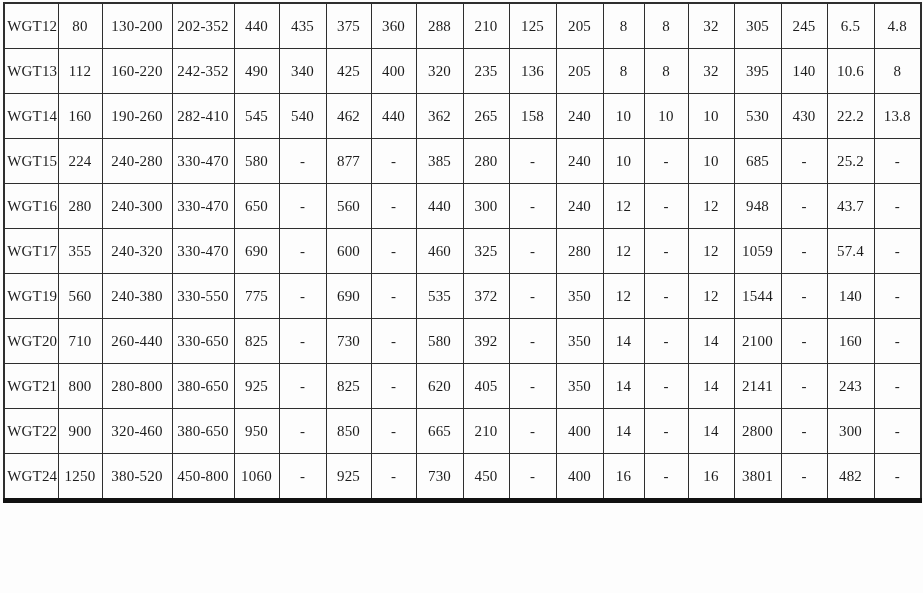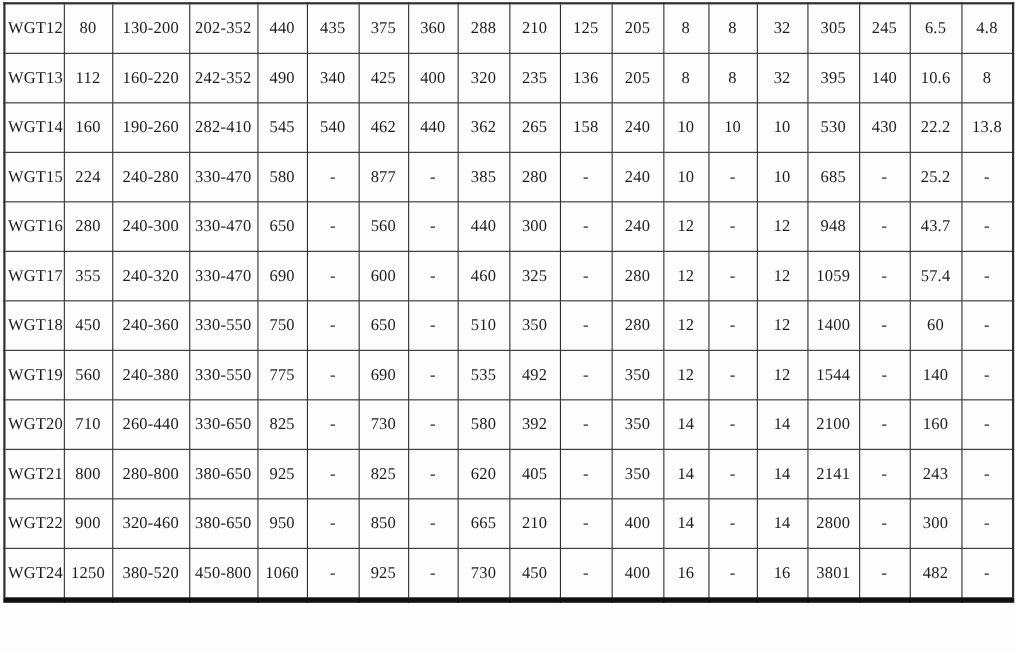--- a/index.html
+++ b/index.html
@@ -194,51 +194,30 @@
           <td>280</td>
           <td>12</td>
           <td>-</td>
           <td>12</td>
           <td>1059</td>
           <td>-</td>
           <td>57.4</td>
           <td>-</td>
         </tr>
         <tr>
-    <td class="model-cell">WGT18</td>
-  <td>450</td>
-          <td>240-360</td>
-          <td>330-550</td>
-          <td>750</td>
-          <td>-</td>
-          <td>650</td>
-          <td>-</td>
-          <td>510</td>
-          <td>350</td>
-          <td>-</td>
-          <td>280</td>
-          <td>12</td>
-          <td>-</td>
-          <td>12</td>
-          <td>1400</td>
-          <td>-</td>
-          <td>60</td>
-          <td>-</td>
-        </tr>
-        <tr>
     <td class="model-cell">WGT19</td>
   <td>560</td>
           <td>240-380</td>
           <td>330-550</td>
           <td>775</td>
           <td>-</td>
           <td>690</td>
           <td>-</td>
           <td>535</td>
-          <td>492</td>
+          <td>372</td>
           <td>-</td>
           <td>350</td>
           <td>12</td>
           <td>-</td>
           <td>12</td>
           <td>1544</td>
           <td>-</td>
           <td>140</td>
           <td>-</td>
         </tr>

